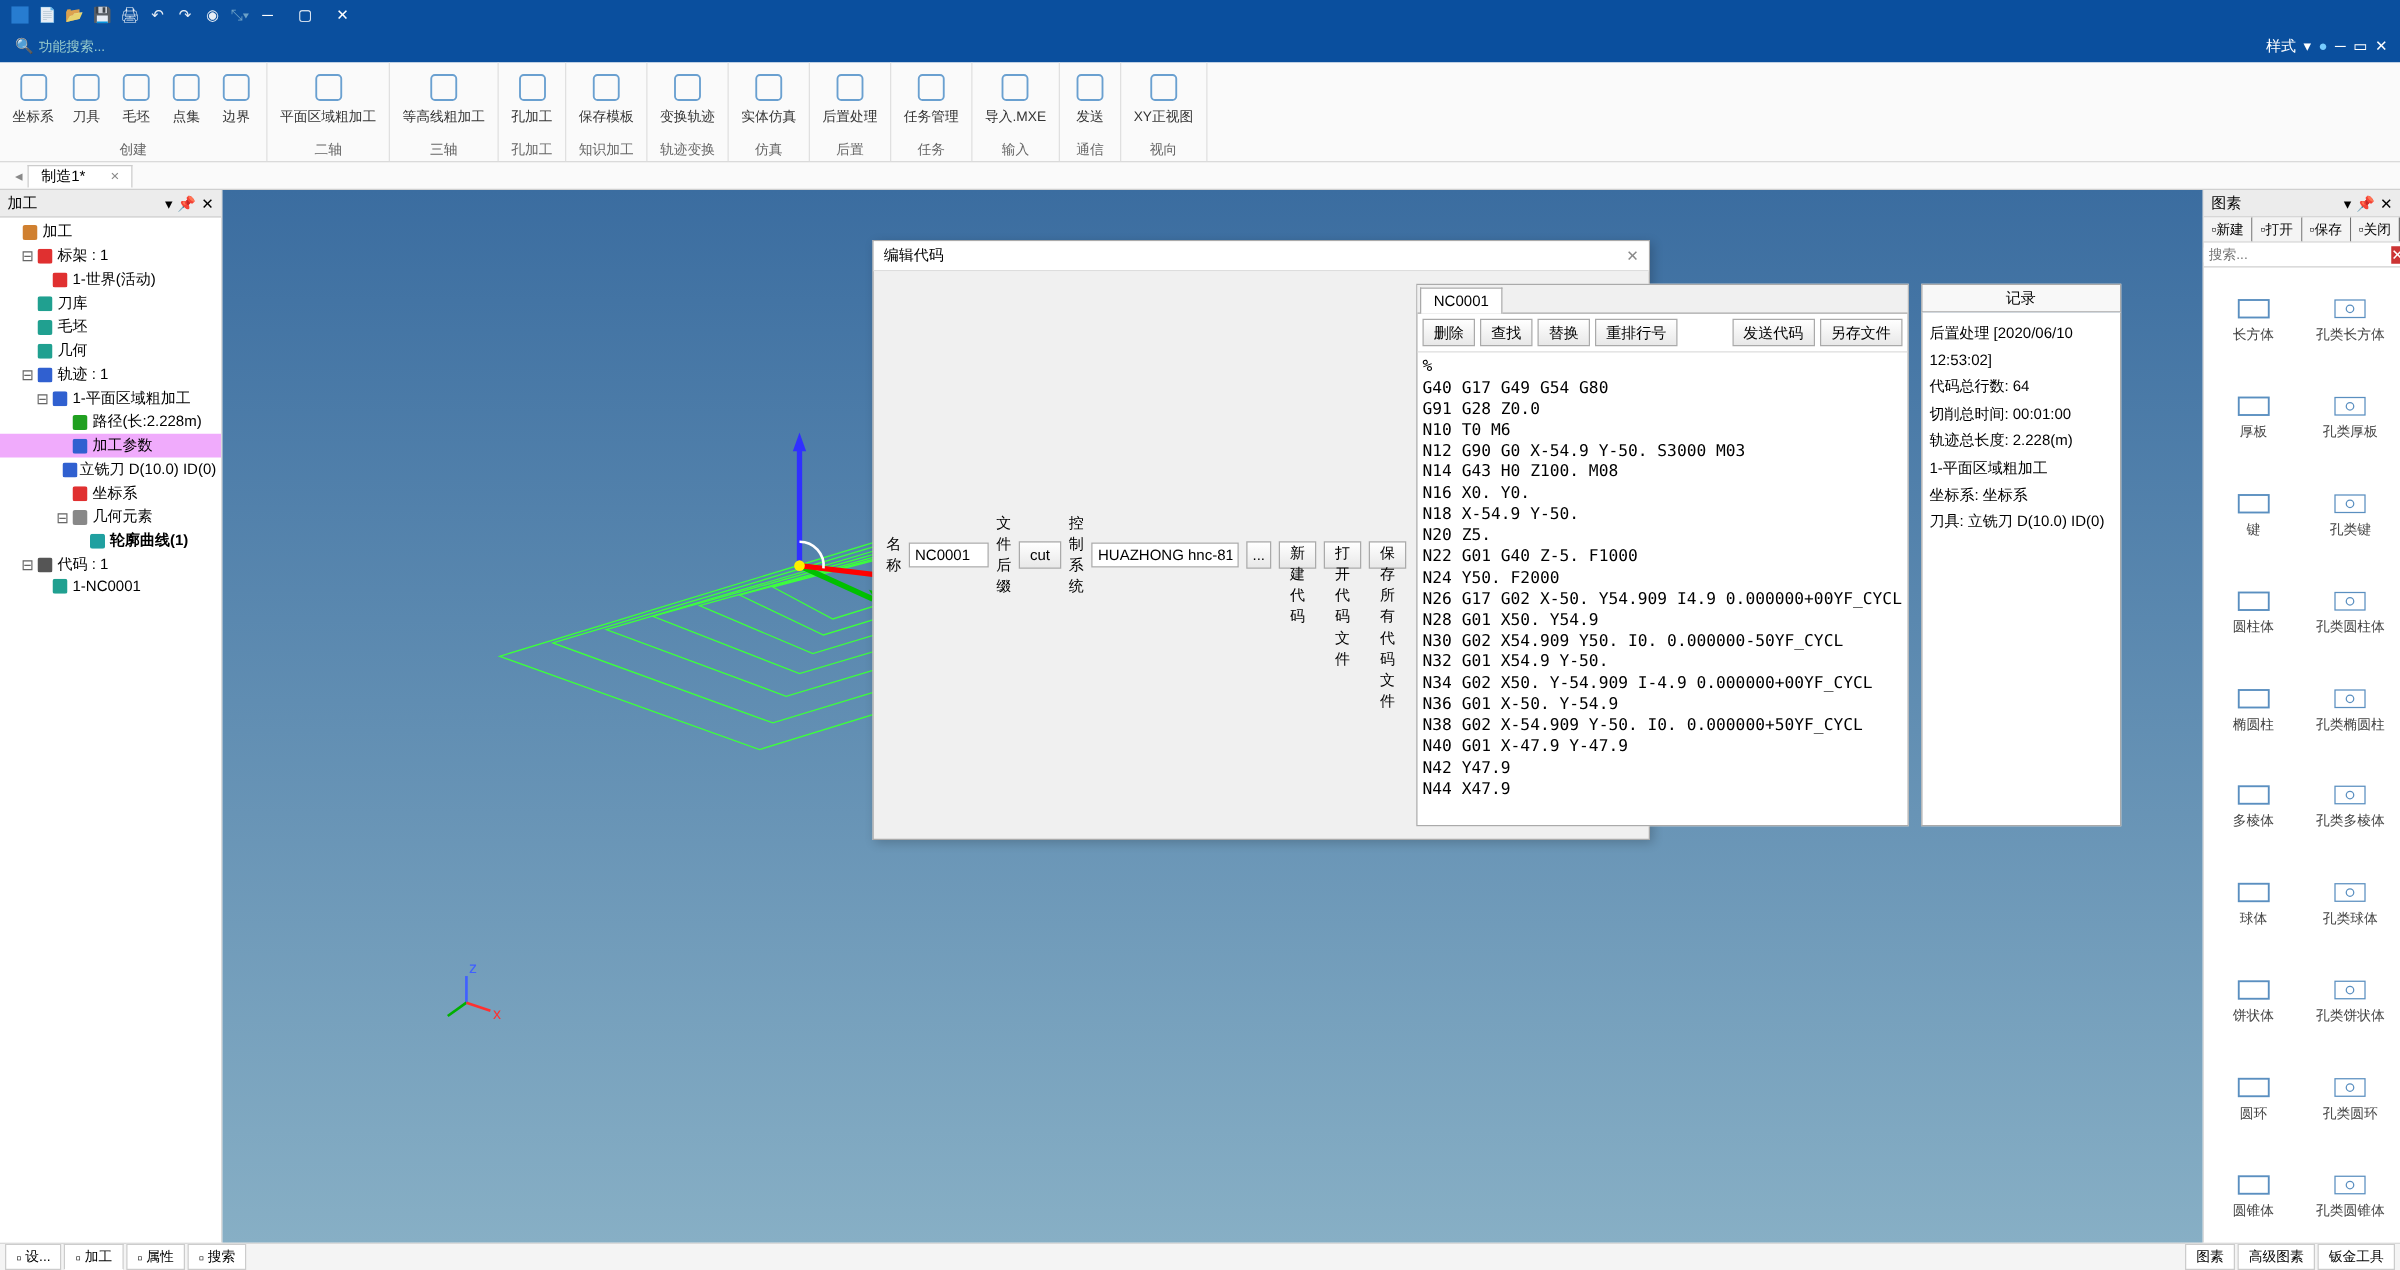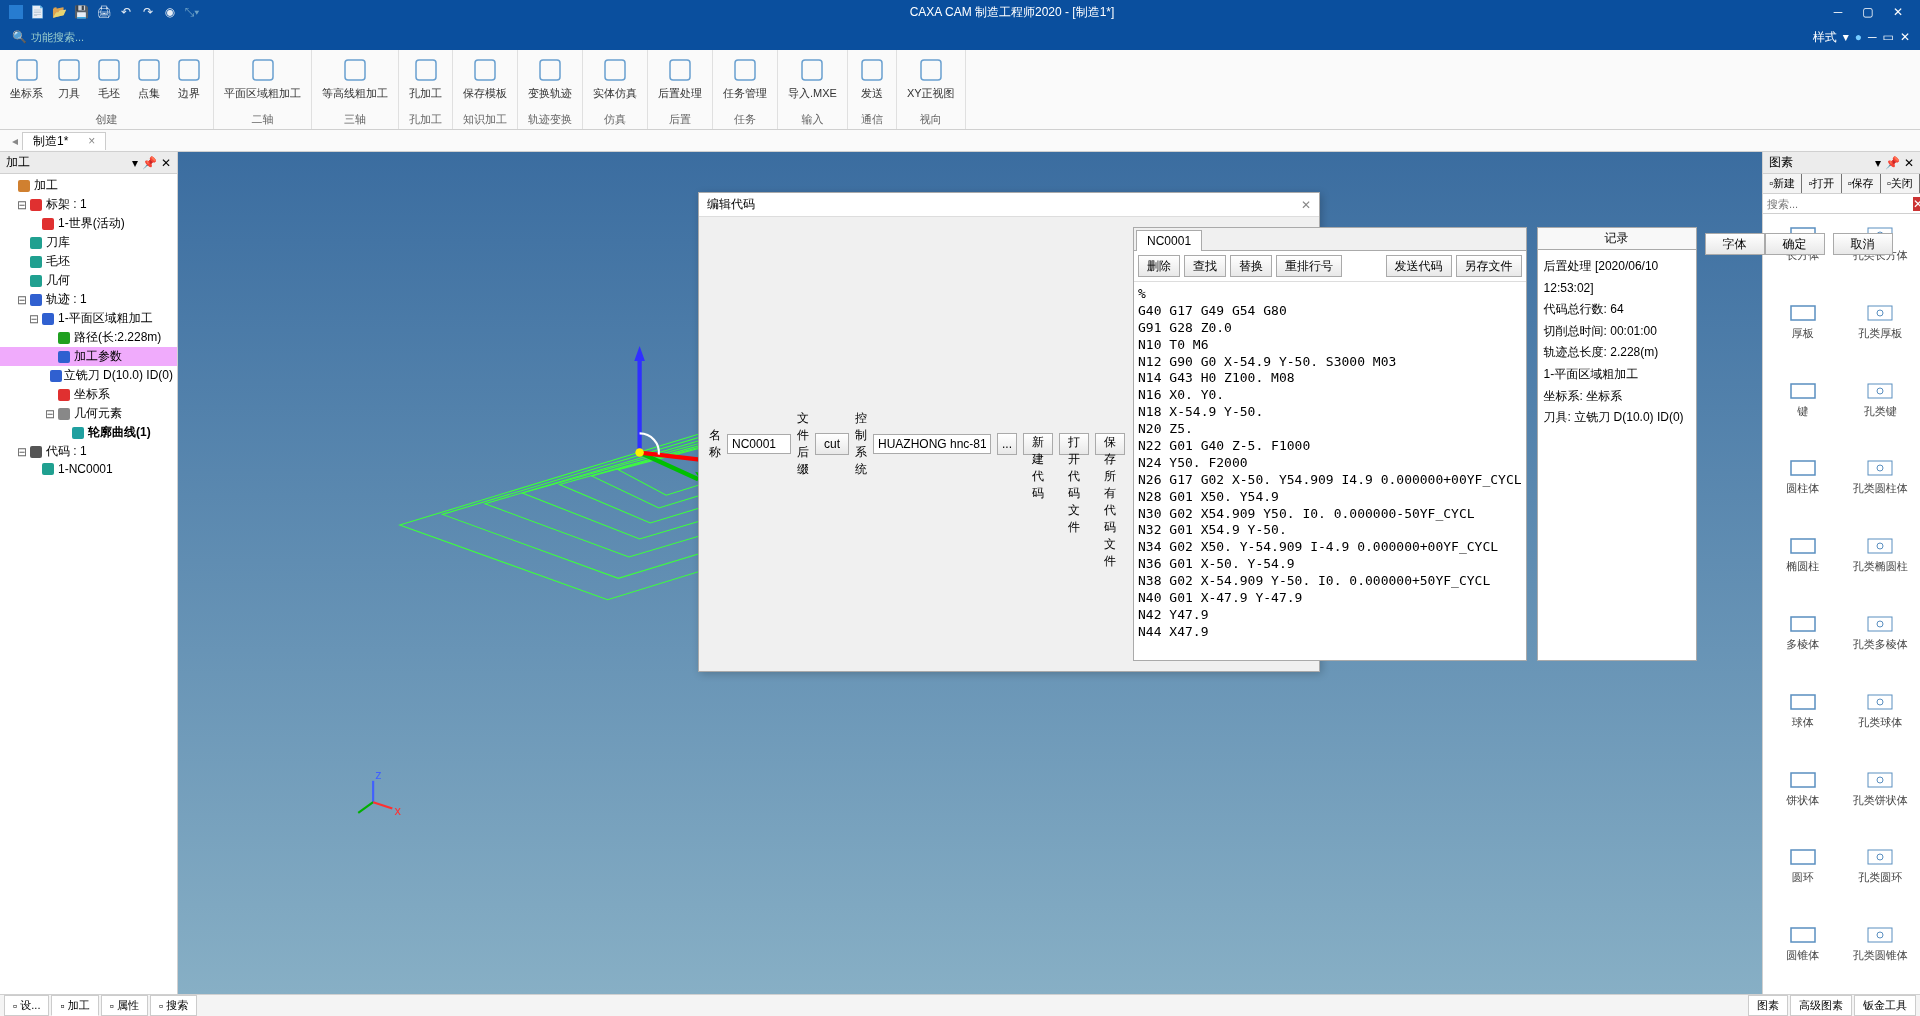--- a/index.html
+++ b/index.html
@@ -54,21 +54,21 @@
 
 .viewport { flex: 1; background: linear-gradient(to bottom, #3b6da0 0%, #87afc5 100%); position: relative; }
 
 
 .rightpanel { width: 158px; border-left: 1px solid #d0d0d0; background: #fff; display: flex; flex-direction: column; }
 .rp-toolbar { height: 20px; border-bottom: 1px solid #d0d0d0; display: flex; }
 .rp-tbtn { flex: 1; border-right: 1px solid #737373; font-size: 11px; display: flex; align-items: center; justify-content: center; background: #f4f4f4; cursor: pointer; }
 .rp-search { height: 20px; border-bottom: 1px solid #d0d0d0; display: flex; align-items: center; }
 .rp-search input { flex: 1; border: none; padding: 0 4px; font-size: 11px; }
 .rp-grid { flex: 1; overflow: auto; display: grid; grid-template-columns: 1fr 1fr; gap: 2px; padding: 2px; }
-.rp-item { display: flex; flex-direction: column; align-items: center; padding: 4px; cursor: pointer; }
+.rp-item { display: flex; flex-direction: column; align-items: center; padding: 4px; cursor: pointer; justify-content: center; }
 .rp-item .shape { width: 36px; height: 28px; display: flex; align-items: center; justify-content: center; }
 .rp-item .slabel { font-size: 11px; color: #444; text-align: center; }
 
 
 .bottomtabs { height: 22px; background: #f4f4f4; border-top: 1px solid #d0d0d0; display: flex; align-items: center; padding: 0 4px; gap: 2px; }
 .btab { padding: 2px 8px; font-size: 11px; border: 1px solid #ccc; background: #fff; cursor: pointer; display: flex; align-items: center; gap: 3px; }
 .btab.active { background: #fff; border-bottom-color: #fff; }
 .bottomtabs .right { margin-left: auto; display: flex; gap: 2px; }
 
 
@@ -103,21 +103,20 @@
       </span>
     <span class="qat-icon">📄</span>
     <span class="qat-icon">📂</span>
     <span class="qat-icon">💾</span>
     <span class="qat-icon">🖨</span>
     <span class="qat-icon">↶</span>
     <span class="qat-icon">↷</span>
     <span class="qat-icon">◉</span>
     <span class="qat-icon" style="color:#7ac">⤡▾</span>
   </div>
-  <div class="title">CAXA CAM 制造工程师2020 - [制造1*]</div>
   <div class="winbtns">
     <div class="winbtn">─</div>
     <div class="winbtn">▢</div>
     <div class="winbtn">✕</div>
   </div>
 </div>
 
 <div class="menubar">
   <div class="search">
     <span>🔍</span>
@@ -793,21 +792,14 @@
             <div>后置处理 [2020/06/10 12:53:02]</div>
             <div>代码总行数: 64</div>
             <div>切削总时间: 00:01:00</div>
             <div>轨迹总长度: 2.228(m)</div>
             <div>1-平面区域粗加工</div>
             <div>坐标系: 坐标系</div>
             <div>刀具: 立铣刀 D(10.0) ID(0)</div>
           </div>
       </div>
     </div>
-    <div class="dlg-footer">
-      <button class="dlg-btn" style="width:60px">字体</button>
-      <div style="display:flex;gap:8px">
-        <button class="dlg-btn" style="width:60px">确定</button>
-        <button class="dlg-btn" style="width:60px">取消</button>
-      </div>
-    </div>
   </div>
 </div>
 
 </body></html>

